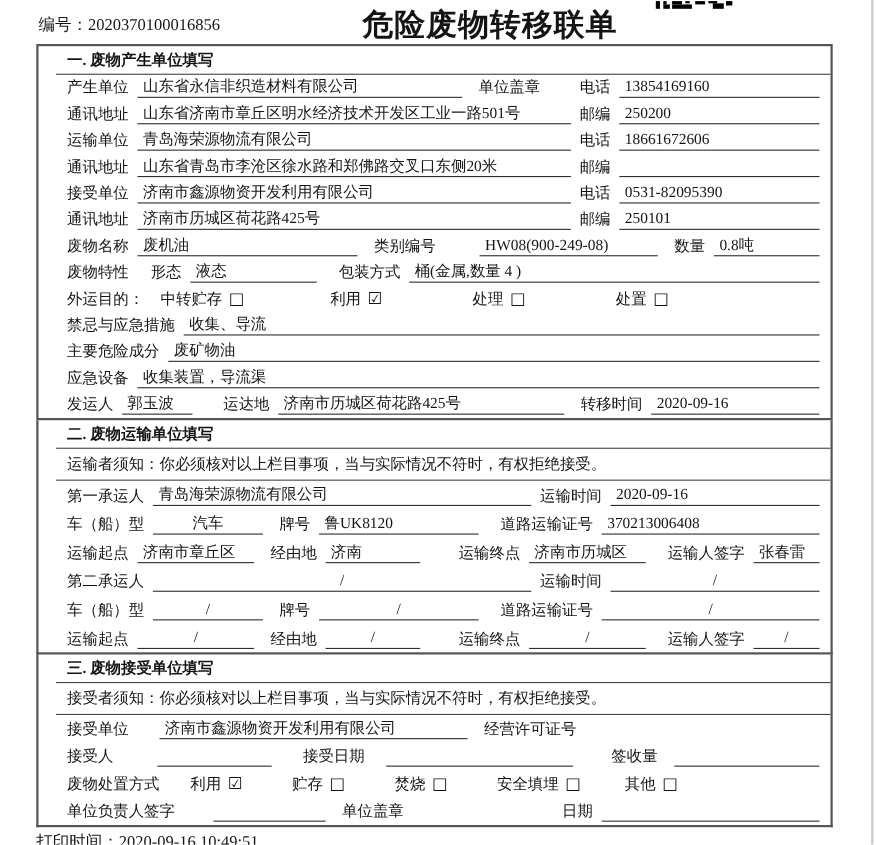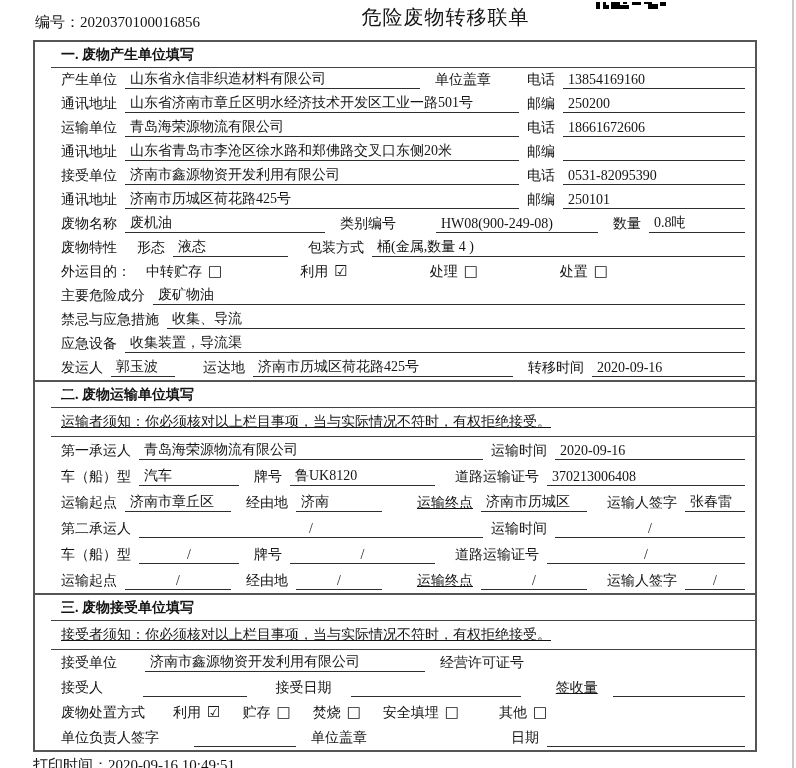--- a/index.html
+++ b/index.html
@@ -7,49 +7,49 @@
   body {
     width: 796px; height: 768px; overflow: hidden;
     font-family: "Liberation Serif", "DejaVu Serif", serif;
     color: #141414; font-size: 14px;
   }
   .page { position: relative; width: 796px; height: 768px; }
   .right-edge { position:absolute; top:0; right:2px; width:2px; height:100%; background:#c9c9c9; }
   .qr { position:absolute; left:596px; top:0; width:70px; height:10px; }
   .head { position: relative; height: 40px; border-radius: 10px; }
   .serial { position:absolute; left:35px; top:13px; font-size:15px; white-space:nowrap; }
-  .title { text-align:center; padding: 4px 0 0 95px; font-size:20px; font-weight:normal; letter-spacing:1px; }
+  .title { text-align:center; padding: 4px 0 0 95px; font-size:28px; font-weight:bold; letter-spacing:1px; }
   .box { margin: 0 39px 0 33px; border: 2px solid #555; padding-left: 16px; }
   .box + .box { border-top: none; }
   .sec-header { font-weight: bold; font-size: 14px; padding: 4px 10px 3px; border-bottom: 1px solid #444; }
-  .notice { padding: 5px 10px; border-bottom: 1px solid #444; text-decoration: underline; }
+  .notice { padding: 5px 10px; border-bottom: 1px solid #444; }
   .row { display:flex; align-items:flex-end; padding: 0 10px 3px; }
   .s1 .row { height: 24px; }
   .s2 .row { height: 26px; }
   .s3 .row { height: 25px; }
   .lbl { flex-shrink:0; white-space:nowrap; }
   .val { display:inline-block; border-bottom:1px solid #2e2e2e; padding:0 5px; white-space:nowrap;
          overflow:hidden; min-height:17px; margin-left:8px; }
   .grow { flex:1 1 auto; }
   .mr8 { margin-right:8px; }
   .spacer { flex:1 1 auto; }
   .center { text-align:center; }
   .ml15 { margin-left:15px; } .ml20 { margin-left:20px; } .ml28 { margin-left:28px; }
-  .ml35 { margin-left:35px;text-decoration:underline; } .ml40 { margin-left:40px; } .ml45 { margin-left:22px; }
+  .ml35 { margin-left:35px; } .ml40 { margin-left:40px; } .ml45 { margin-left:45px; }
   .v-company { width:295px; }
   .v-phone { width:182px; }
   .v-zip { width:182px; }
   .v-wname { width:200px; }
   .v-cat { width:162px;margin-left:40px; }
   .v-char { width:175px; }
   .v-form { width:115px; }
   .v-shipper { width:64px; }
   .v-dest { width:260px; }
   .v-time2 { width:190px; }
-  .v-vehicle { width:100px; }
+  .v-vehicle { width:100px;text-align:center; }
   .v-plate { width:145px; }
   .v-origin { width:106px; }
   .v-via { width:86px; }
   .v-end { width:106px; }
   .v-recv { width:280px; }
   .v-recipient { width:112px; }
   .v-rdate { width:182px; }
   .v-amount { width:142px; }
   .v-resp { width:102px; }
   .v-rdate2 { width:198px; }
@@ -151,27 +151,27 @@
 
     <div class="row">
       <span class="lbl">外运目的：</span>
       <span class="cb-item ml15"><span>中转贮存</span><span class="cb">□</span></span>
       <span class="cb-item" style="margin-left:78px"><span>利用</span><span class="cb">☑</span></span>
       <span class="cb-item" style="margin-left:82px"><span>处理</span><span class="cb">□</span></span>
       <span class="cb-item" style="margin-left:82px"><span>处置</span><span class="cb">□</span></span>
     </div>
 
     <div class="row">
+      <span class="lbl">禁忌与应急措施</span>
+      <span class="val grow">收集、导流</span>
+    </div>
+
+    <div class="row">
       <span class="lbl">主要危险成分</span>
       <span class="val grow">废矿物油</span>
-    </div>
-
-    <div class="row">
-      <span class="lbl">禁忌与应急措施</span>
-      <span class="val grow">收集、导流</span>
     </div>
 
     <div class="row">
       <span class="lbl">应急设备</span>
       <span class="val grow">收集装置，导流渠</span>
     </div>
 
     <div class="row">
       <span class="lbl">发运人</span>
       <span class="val v-shipper">郭玉波</span>

